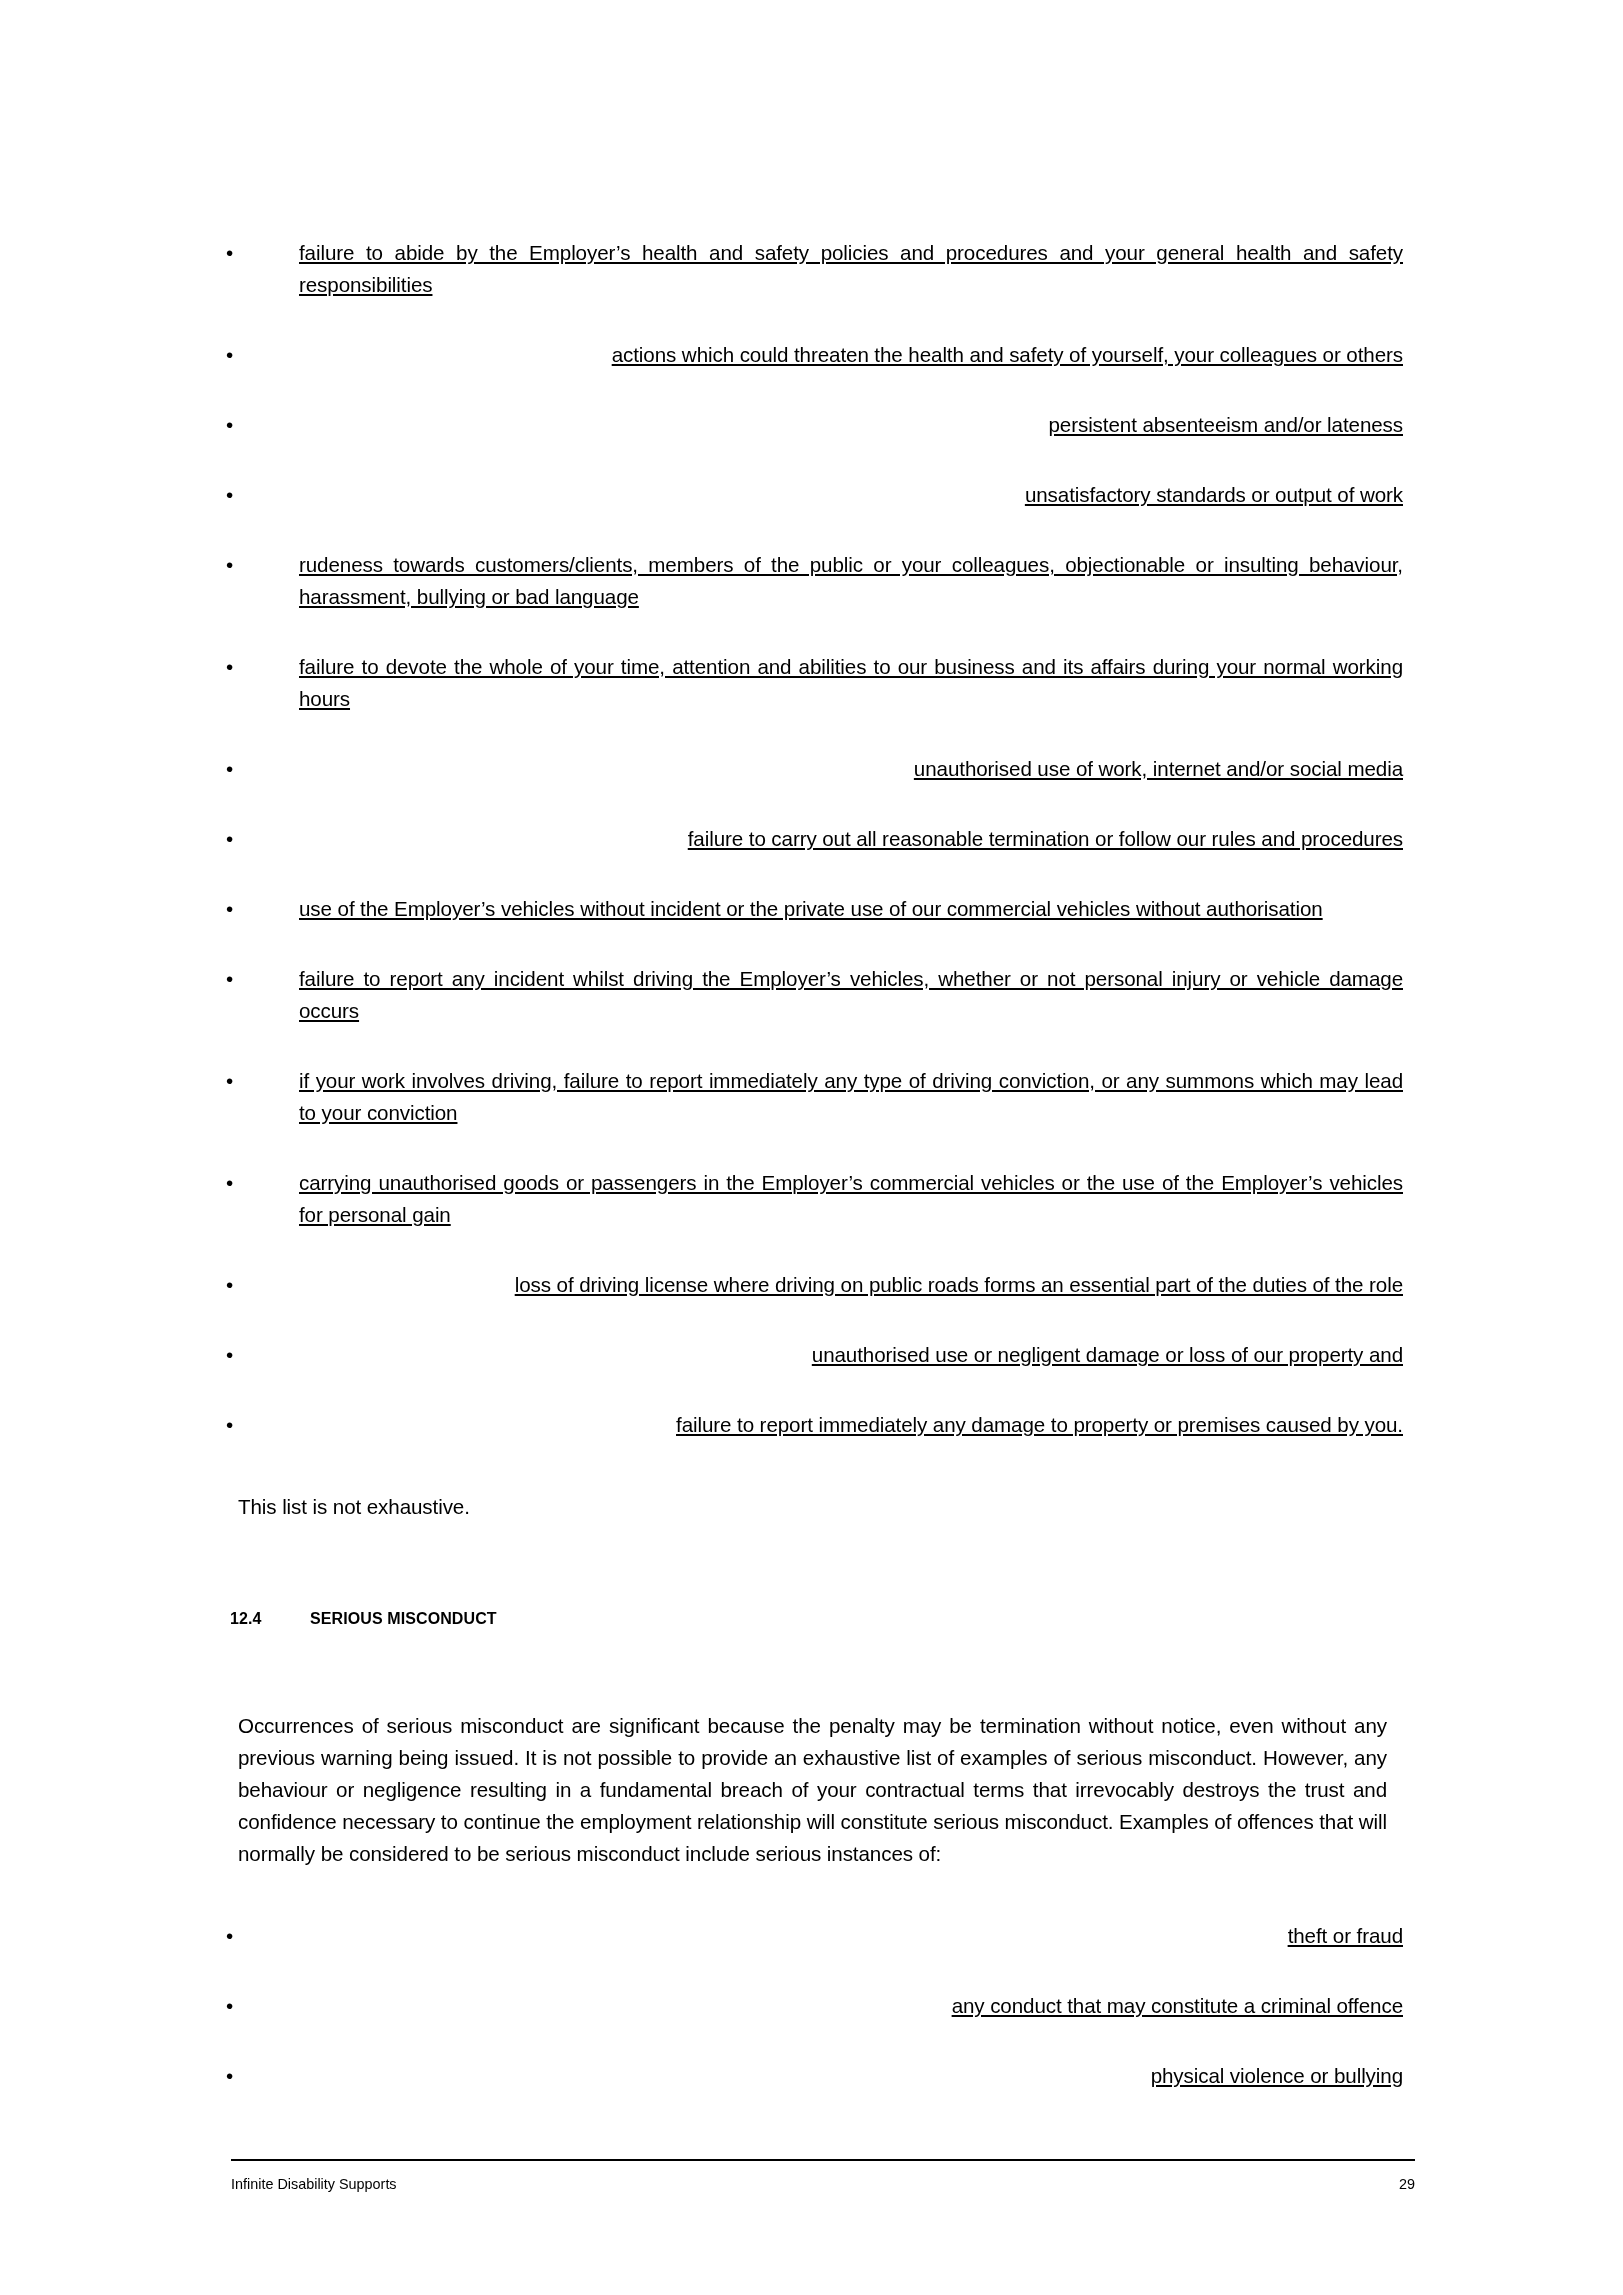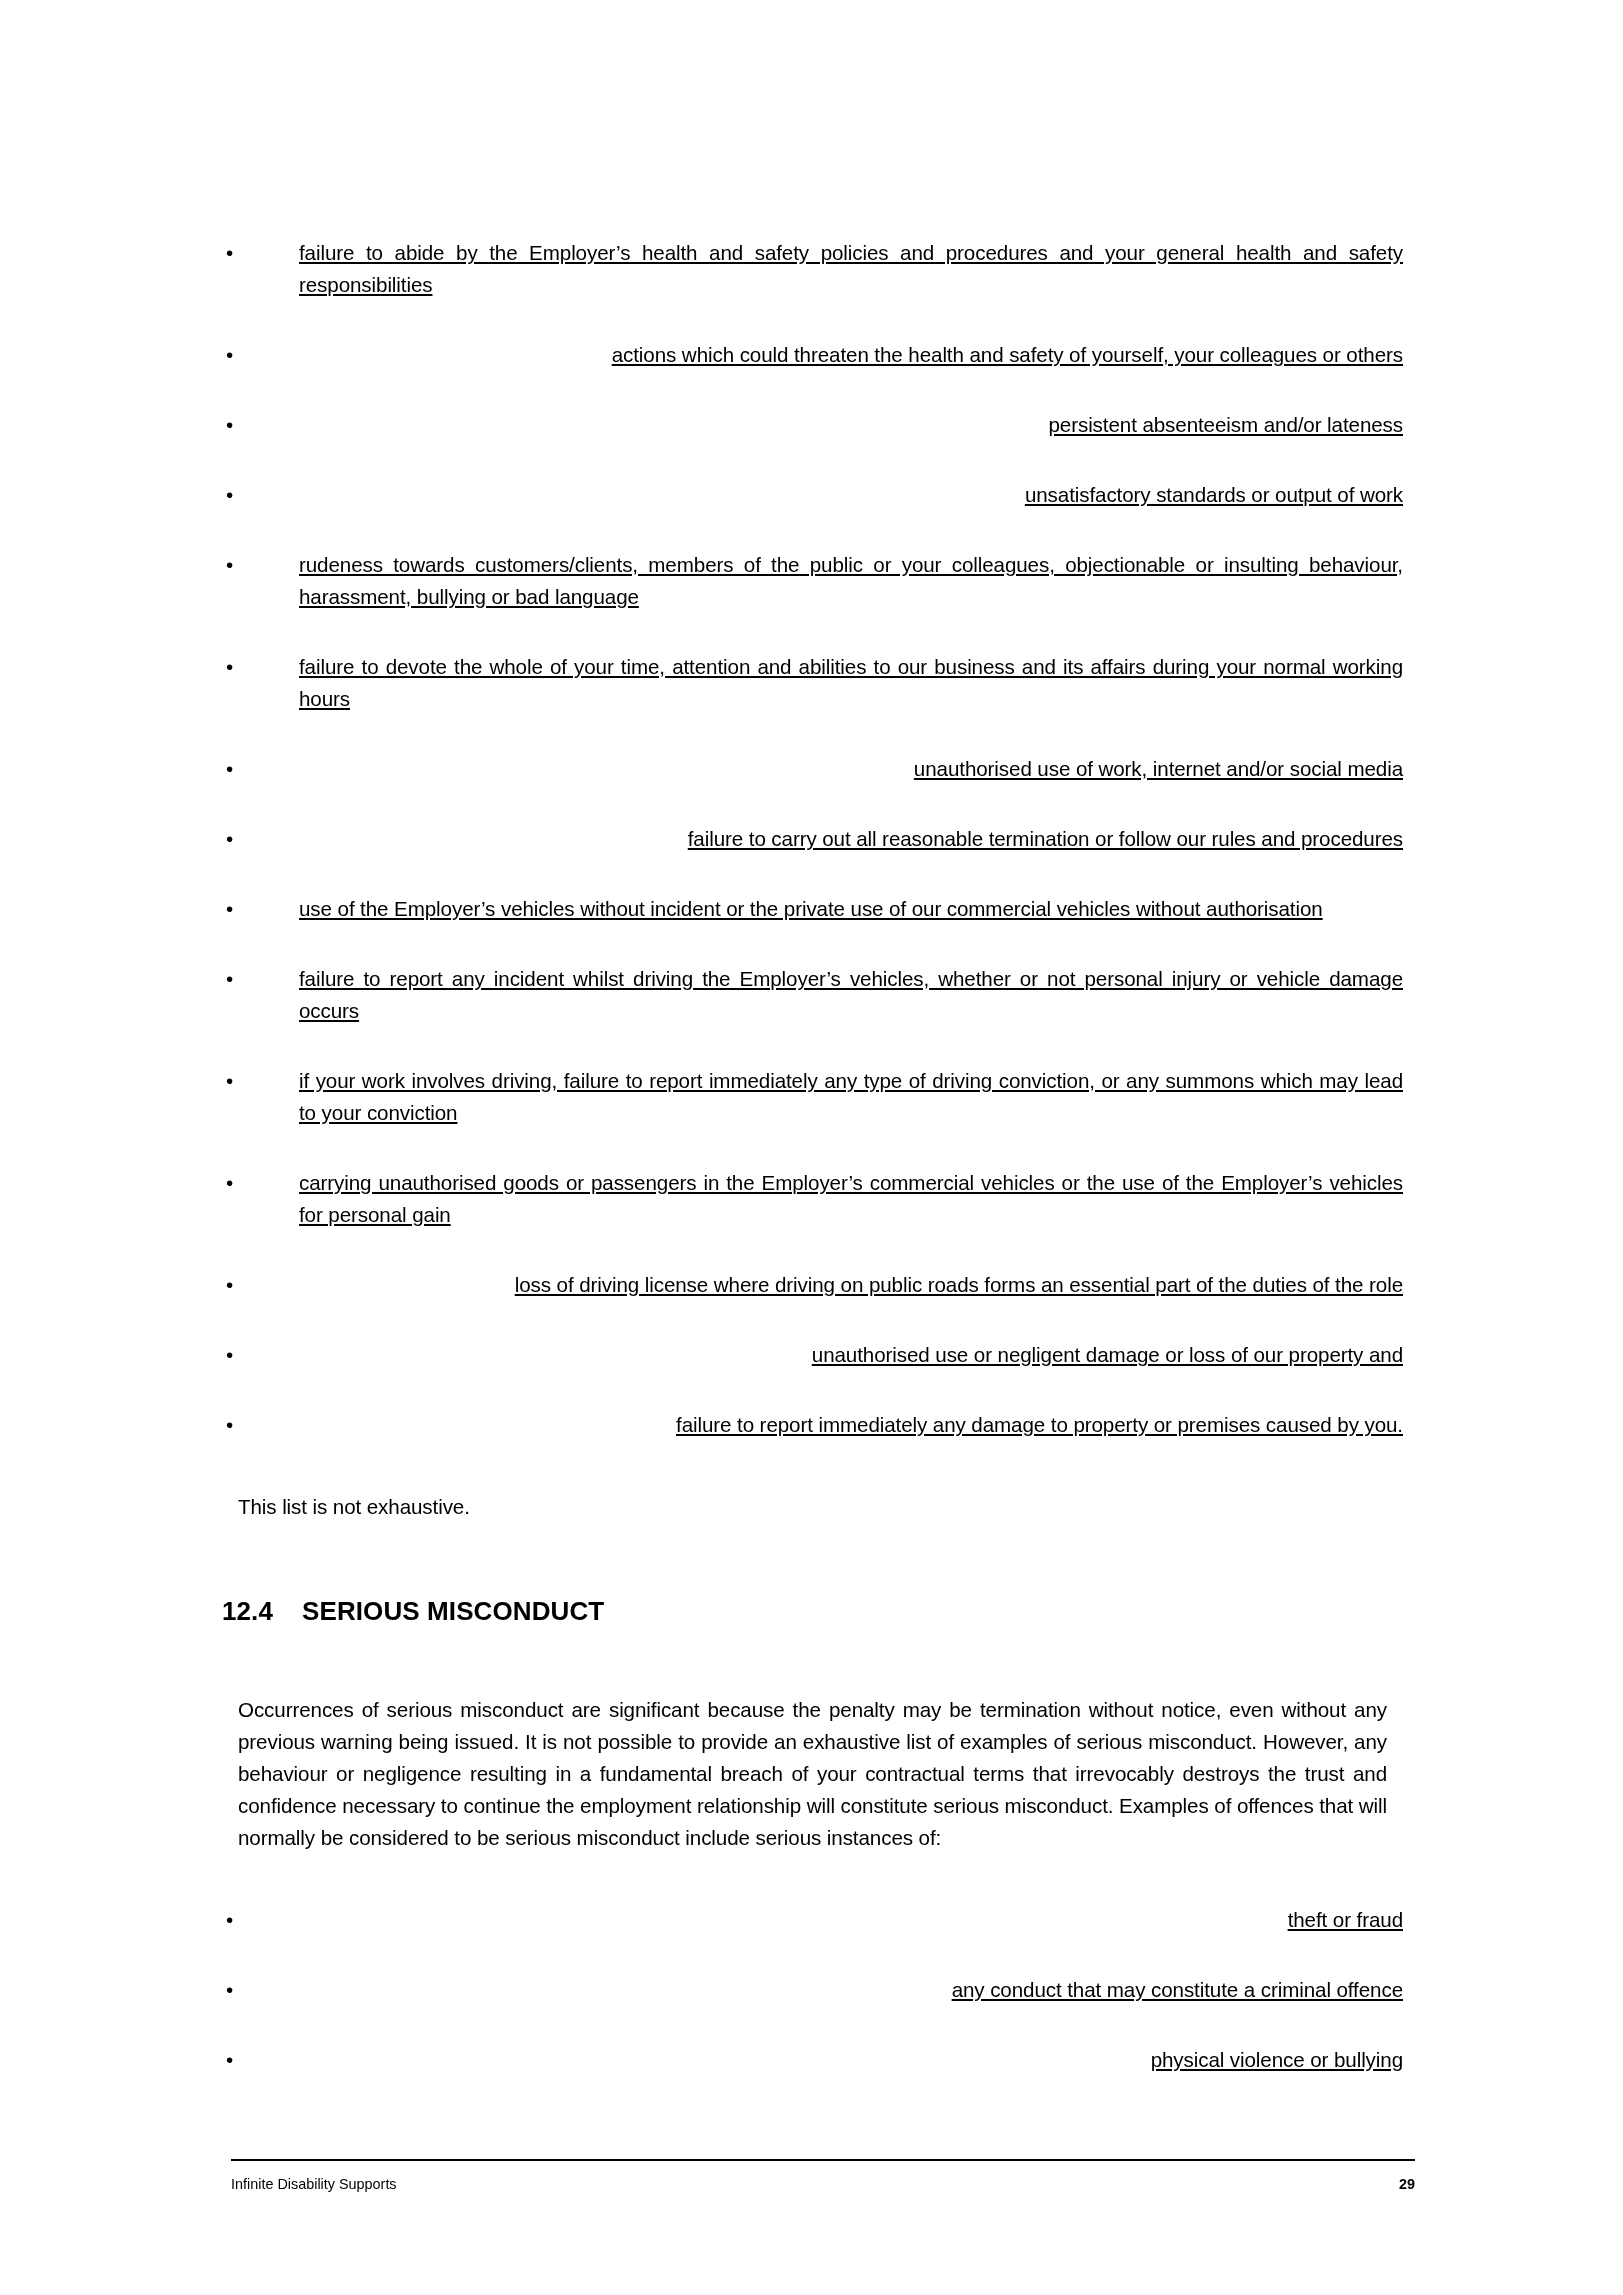--- a/index.html
+++ b/index.html
@@ -72,24 +72,24 @@
     text-justify: inter-word;
     margin: 16px;
     letter-spacing: -0.1px;
   }
   .para.flush {
     text-align: left;
   }
 
   
   .heading {
-    font-size: 26px;
+    font-size: 16px;
     font-weight: bold;
     line-height: 32px;
-    margin: 0;
+    margin: 8px;
     display: flex;
     letter-spacing: 0.1px;
   }
   .heading .num {
     width: 80px;
     flex: 0 0 80px;
   }
 
   
   .gap-sm { height: 34px; }
@@ -112,21 +112,20 @@
   }
   .footer-row {
     display: flex;
     justify-content: space-between;
     align-items: baseline;
     font-size: 14.4px;
     line-height: 19.6px;
   }
   .footer-page {
     text-align: right;
-    font-weight: bold;
   }
 </style>
 </head>
 <body>
 
 <div class="page">
 
   <div class="content">
 
     <ul class="bullet-list">

